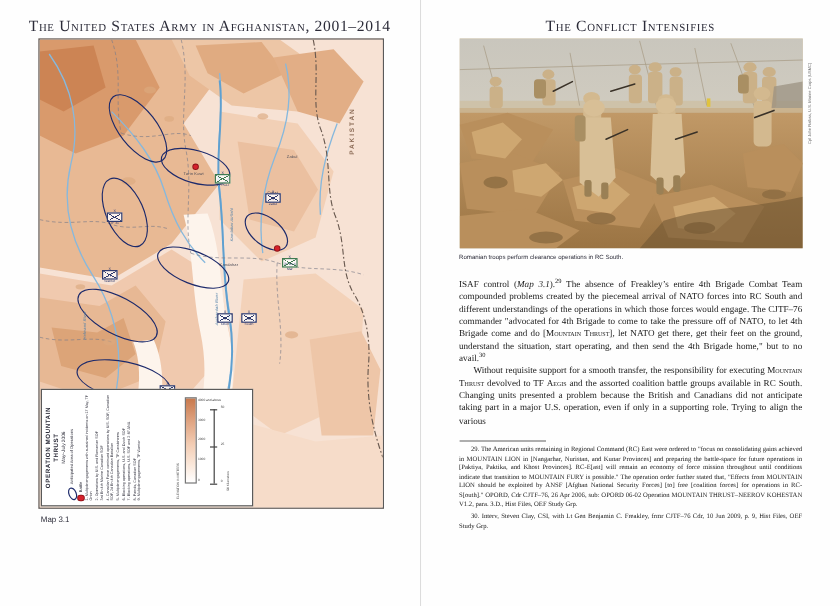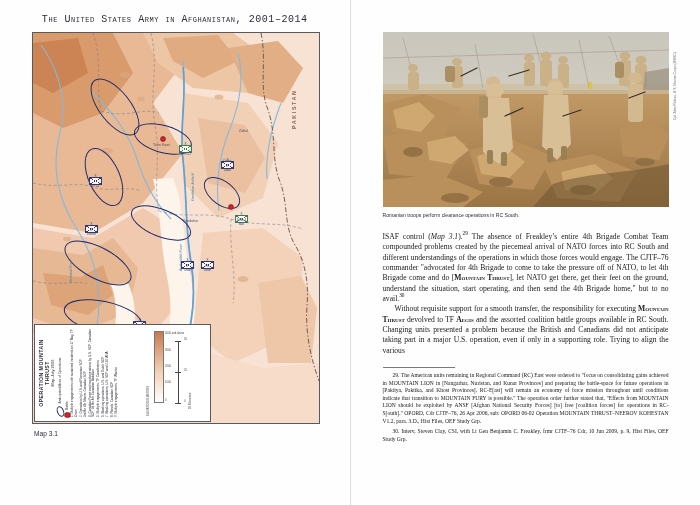--- a/index.html
+++ b/index.html
@@ -10,22 +10,22 @@
     color:#1a1a1a;
   }
   .spread{position:relative;width:700px;height:505px;display:flex;}
   .page{position:relative;width:350px;height:505px;background:#fefefe;}
   .page.left{border-right:1px solid #dcdcdc;}
 
   
   .runhead{
     position:absolute;top:14px;left:0;width:100%;
     text-align:center;
-    font-family:Liberation Mono, monospace;
-    font-size:10px;letter-spacing:.55px;
+    font-family:Liberation Serif, serif;
+    font-size:13px;letter-spacing:.55px;
     color:#2b2b38;
     font-variant:small-caps;
     white-space:nowrap;
   }
 
   
   .folio{
     position:absolute;bottom:22px;left:0;width:100%;
     text-align:center;font-size:9px;color:#3a3a44;
     font-family:"Liberation Serif", serif;
@@ -198,21 +198,21 @@
   }
   .body{
     position:absolute;left:32px;top:232px;width:286px;
     font-size:7.6px;line-height:10.35px;
     text-align:justify;
     font-family:"Liberation Serif", serif;
     color:#1a1a1a;
   }
   .body p{margin:0;text-indent:12px;}
   .body p.first{text-indent:0;}
-  .sc{font-variant:small-caps;font-weight:bold;}
+  .sc{font-variant:small-caps;}
   .it{font-style:italic;}
   sup{font-size:5.4px;vertical-align:super;line-height:0;}
 
   .fnrule{
     position:absolute;left:32px;top:367px;width:72px;height:1px;
     background:#7a7a7a;
   }
   .footnotes{
     position:absolute;left:32px;top:372px;width:286px;
     font-size:5.55px;line-height:7.6px;text-align:justify;
@@ -418,20 +418,21 @@
           <span class="scalecap">50 Kilometers</span>
         </div>
       </div>
     </div>
 
     <div class="mapnum">Map 3.1</div>
   </div>
 
   <div class="page right">
 
+    <div class="runhead">The Conflict Intensifies</div>
 
     <div class="photo">
       <svg viewBox="0 0 286 175" preserveAspectRatio="none">
         <defs>
           <linearGradient id="sky" x1="0" y1="0" x2="0" y2="1">
             <stop offset="0" stop-color="#c9c6bd"></stop>
             <stop offset="1" stop-color="#ded6c4"></stop>
           </linearGradient>
           <linearGradient id="grnd" x1="0" y1="0" x2="0" y2="1">
             <stop offset="0" stop-color="#c29a68"></stop>

